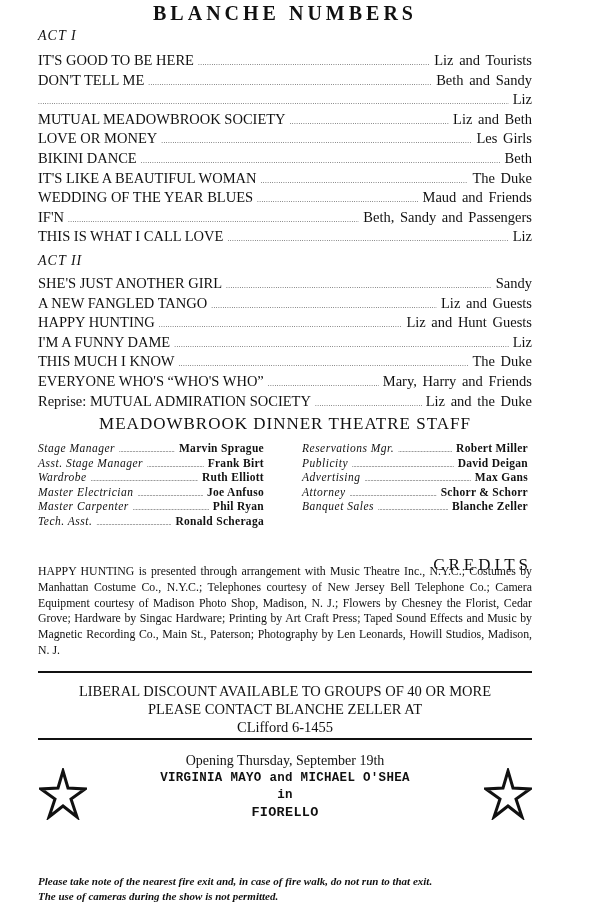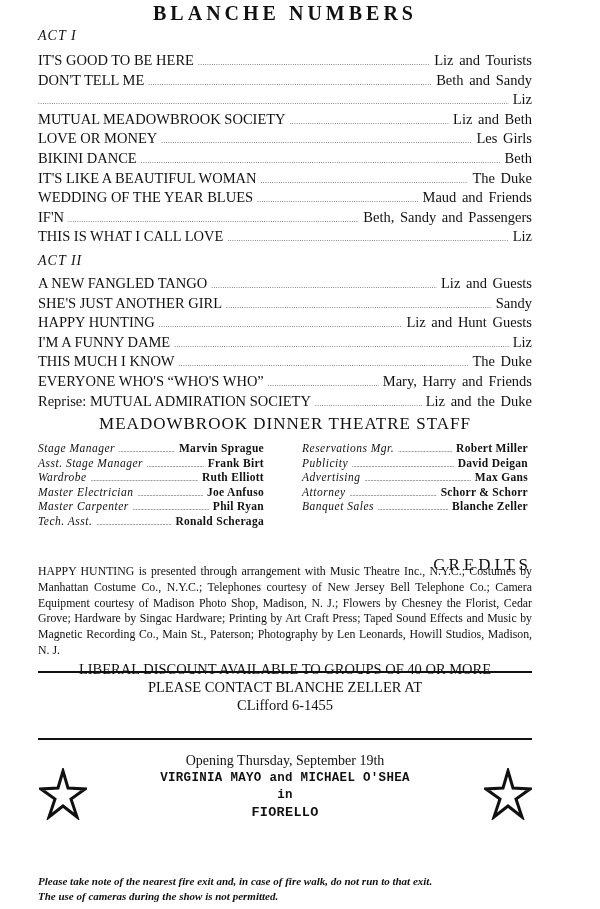--- a/index.html
+++ b/index.html
@@ -18,21 +18,21 @@
   .staff-title { position: absolute; left: 0; width: 494px; top: 414px; text-align: center; font-size: 17px; letter-spacing: 1px; }
   .staff-col { position: absolute; width: 226px; }
   .srow { display: flex; align-items: baseline; height: 14.5px; line-height: 14.5px; font-size: 11.5px; white-space: nowrap; }
   .srow .role { font-style: italic; letter-spacing: 0.5px; padding-right: 4px; }
   .srow .dots { flex: 1 1 auto; overflow: hidden; font-size: 6px; color: #333; }
   .srow .dots::before { content: "........................................................................................................................"; }
   .srow .person { font-weight: bold; padding-left: 4px; letter-spacing: 0.3px; }
   .credits-title { position: absolute; left: 0; width: 494px; top: 555px; text-align: right; font-size: 17px; letter-spacing: 4px; }
   .credits-body { position: absolute; left: 0; width: 494px; top: 564px; font-size: 11.8px; line-height: 15.8px; text-align: justify; }
   .rule { position: absolute; left: 0; width: 494px; height: 2px; background: #111; }
-  .discount { position: absolute; left: 0; width: 494px; top: 660px; text-align: center; font-size: 14.5px; line-height: 18px; }
+  .discount { position: absolute; left: 0; width: 494px; top: 682px; text-align: center; font-size: 14.5px; line-height: 18px; }
   .opening { position: absolute; left: 60px; width: 374px; top: 752px; text-align: center; }
   .opening .date { font-size: 14px; line-height: 18px; }
   .opening .bold { font-family: Liberation Mono, monospace; font-weight: bold; font-size: 12.5px; line-height: 17px; letter-spacing: 0.3px; }
   .star { position: absolute; top: 768px; width: 48px; height: 52px; }
   .notice { position: absolute; left: 0; width: 500px; top: 844px; font-style: italic; font-weight: bold; font-size: 11px; line-height: 15px; margin-top: 30px; }
 </style>
 </head>
 <body>
 
 <div class="page">
@@ -87,28 +87,28 @@
       <div class="row">
         <span class="name">THIS IS WHAT I CALL LOVE</span>
         <span class="dots"></span>
         <span class="perf">Liz</span>
       </div>
     </div>
 
   <div class="act" style="top:253px;">ACT II</div>
   <div class="songs" id="act2-songs" style="top:274px;">
       <div class="row">
+        <span class="name">SHE'S JUST ANOTHER GIRL</span>
+        <span class="dots"></span>
+        <span class="perf">Sandy</span>
+      </div>
+      <div class="row">
         <span class="name">A NEW FANGLED TANGO</span>
         <span class="dots"></span>
         <span class="perf">Liz and Guests</span>
-      </div>
-      <div class="row">
-        <span class="name">SHE'S JUST ANOTHER GIRL</span>
-        <span class="dots"></span>
-        <span class="perf">Sandy</span>
       </div>
       <div class="row">
         <span class="name">HAPPY HUNTING</span>
         <span class="dots"></span>
         <span class="perf">Liz and Hunt Guests</span>
       </div>
       <div class="row">
         <span class="name">I'M A FUNNY DAME</span>
         <span class="dots"></span>
         <span class="perf">Liz</span>

